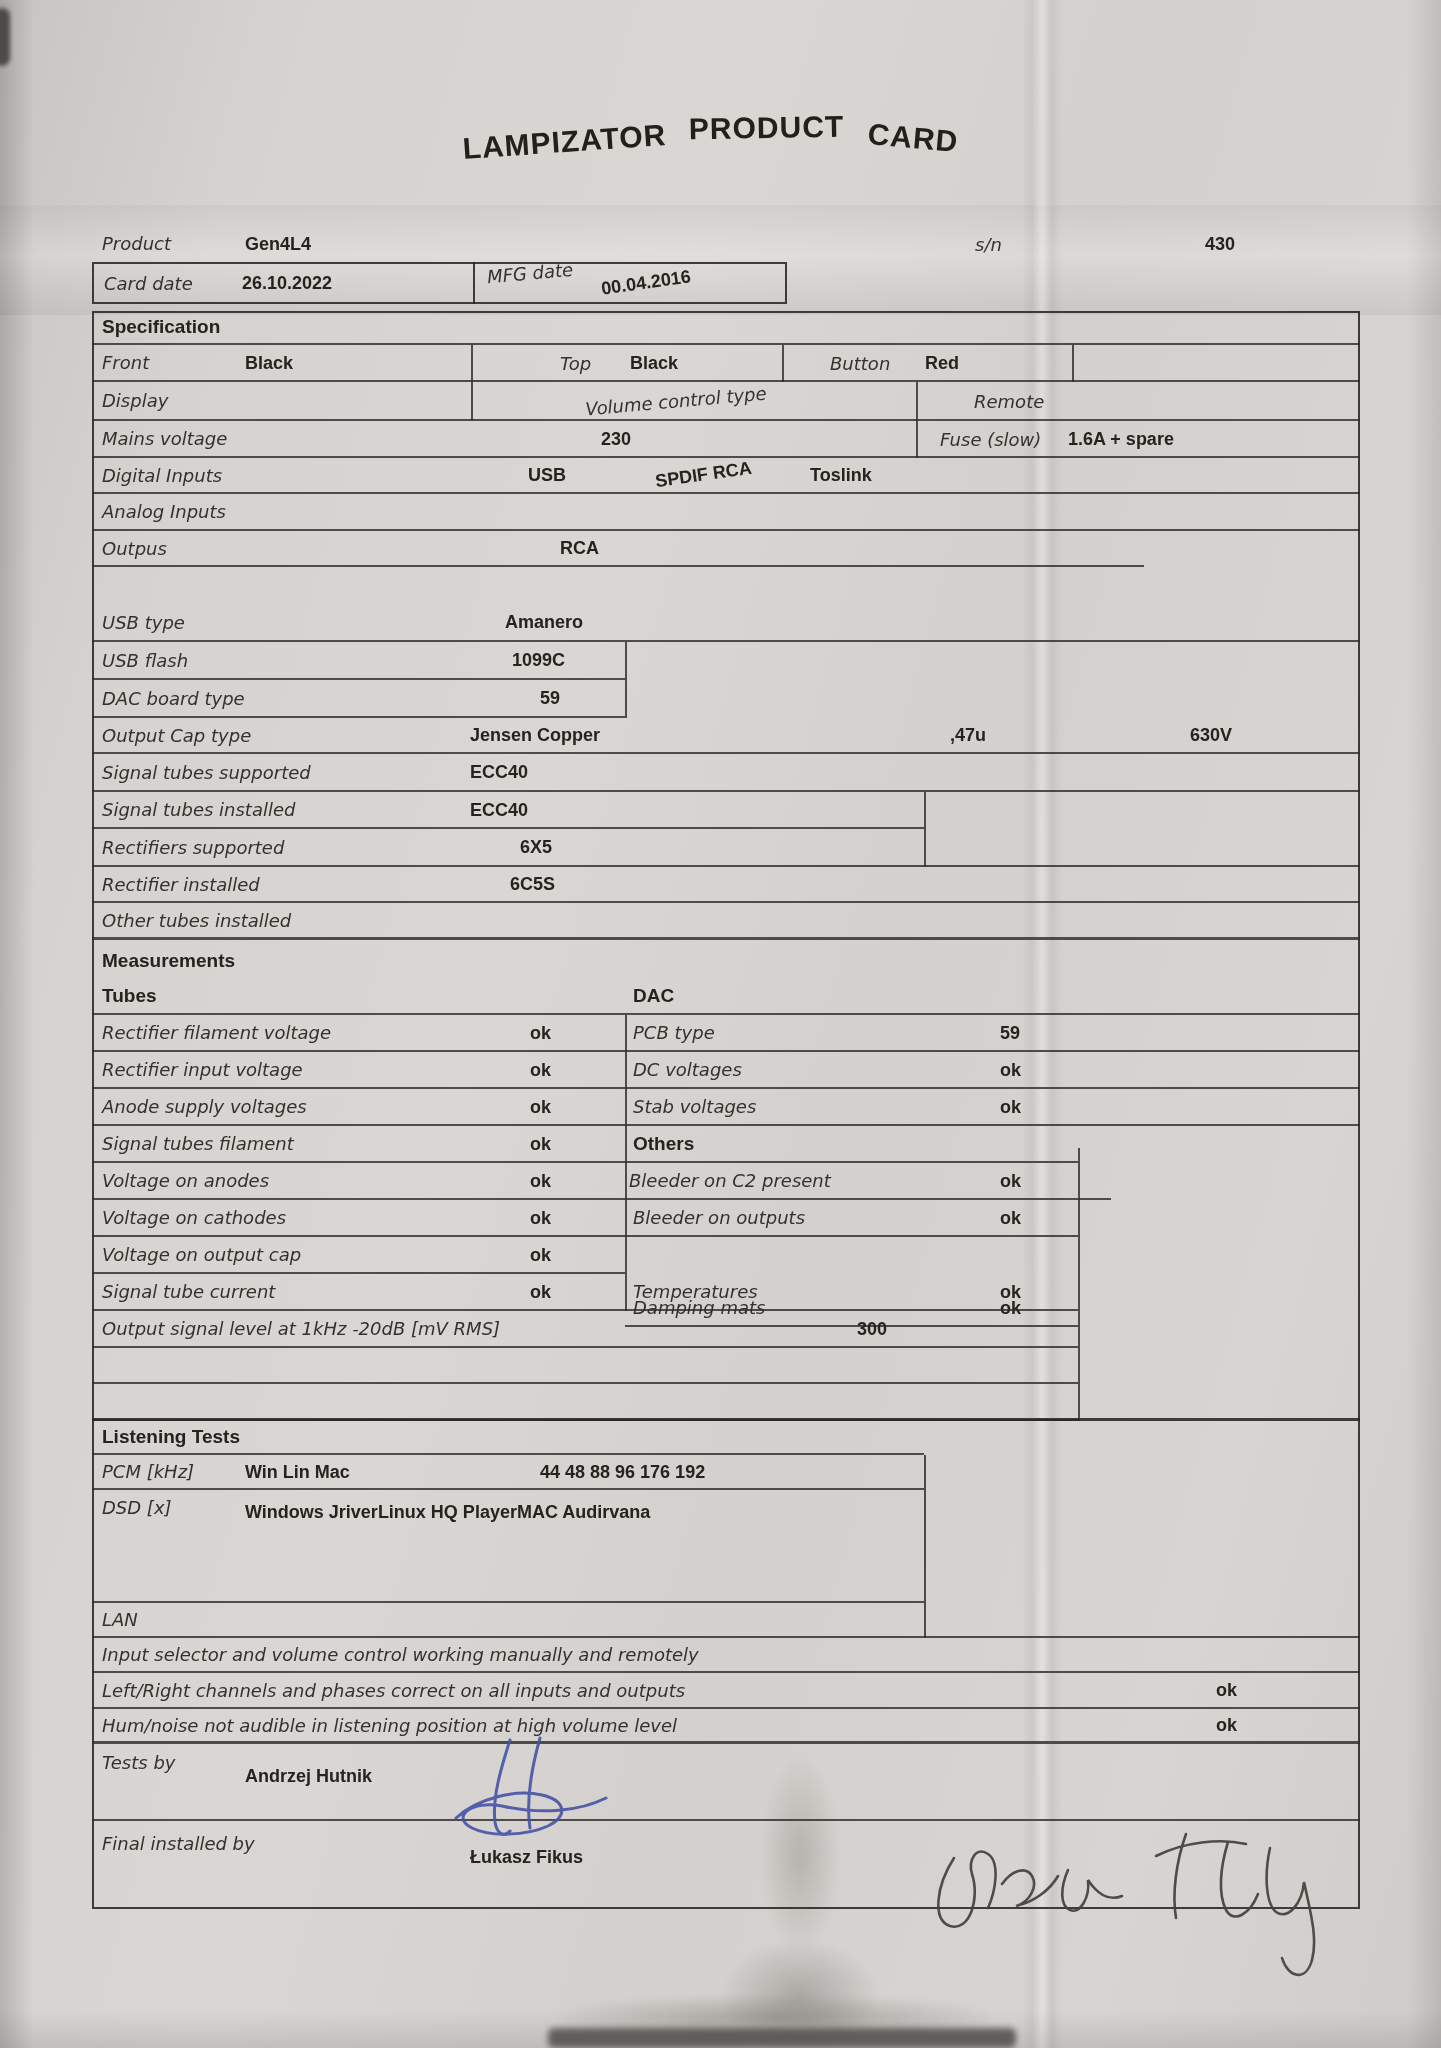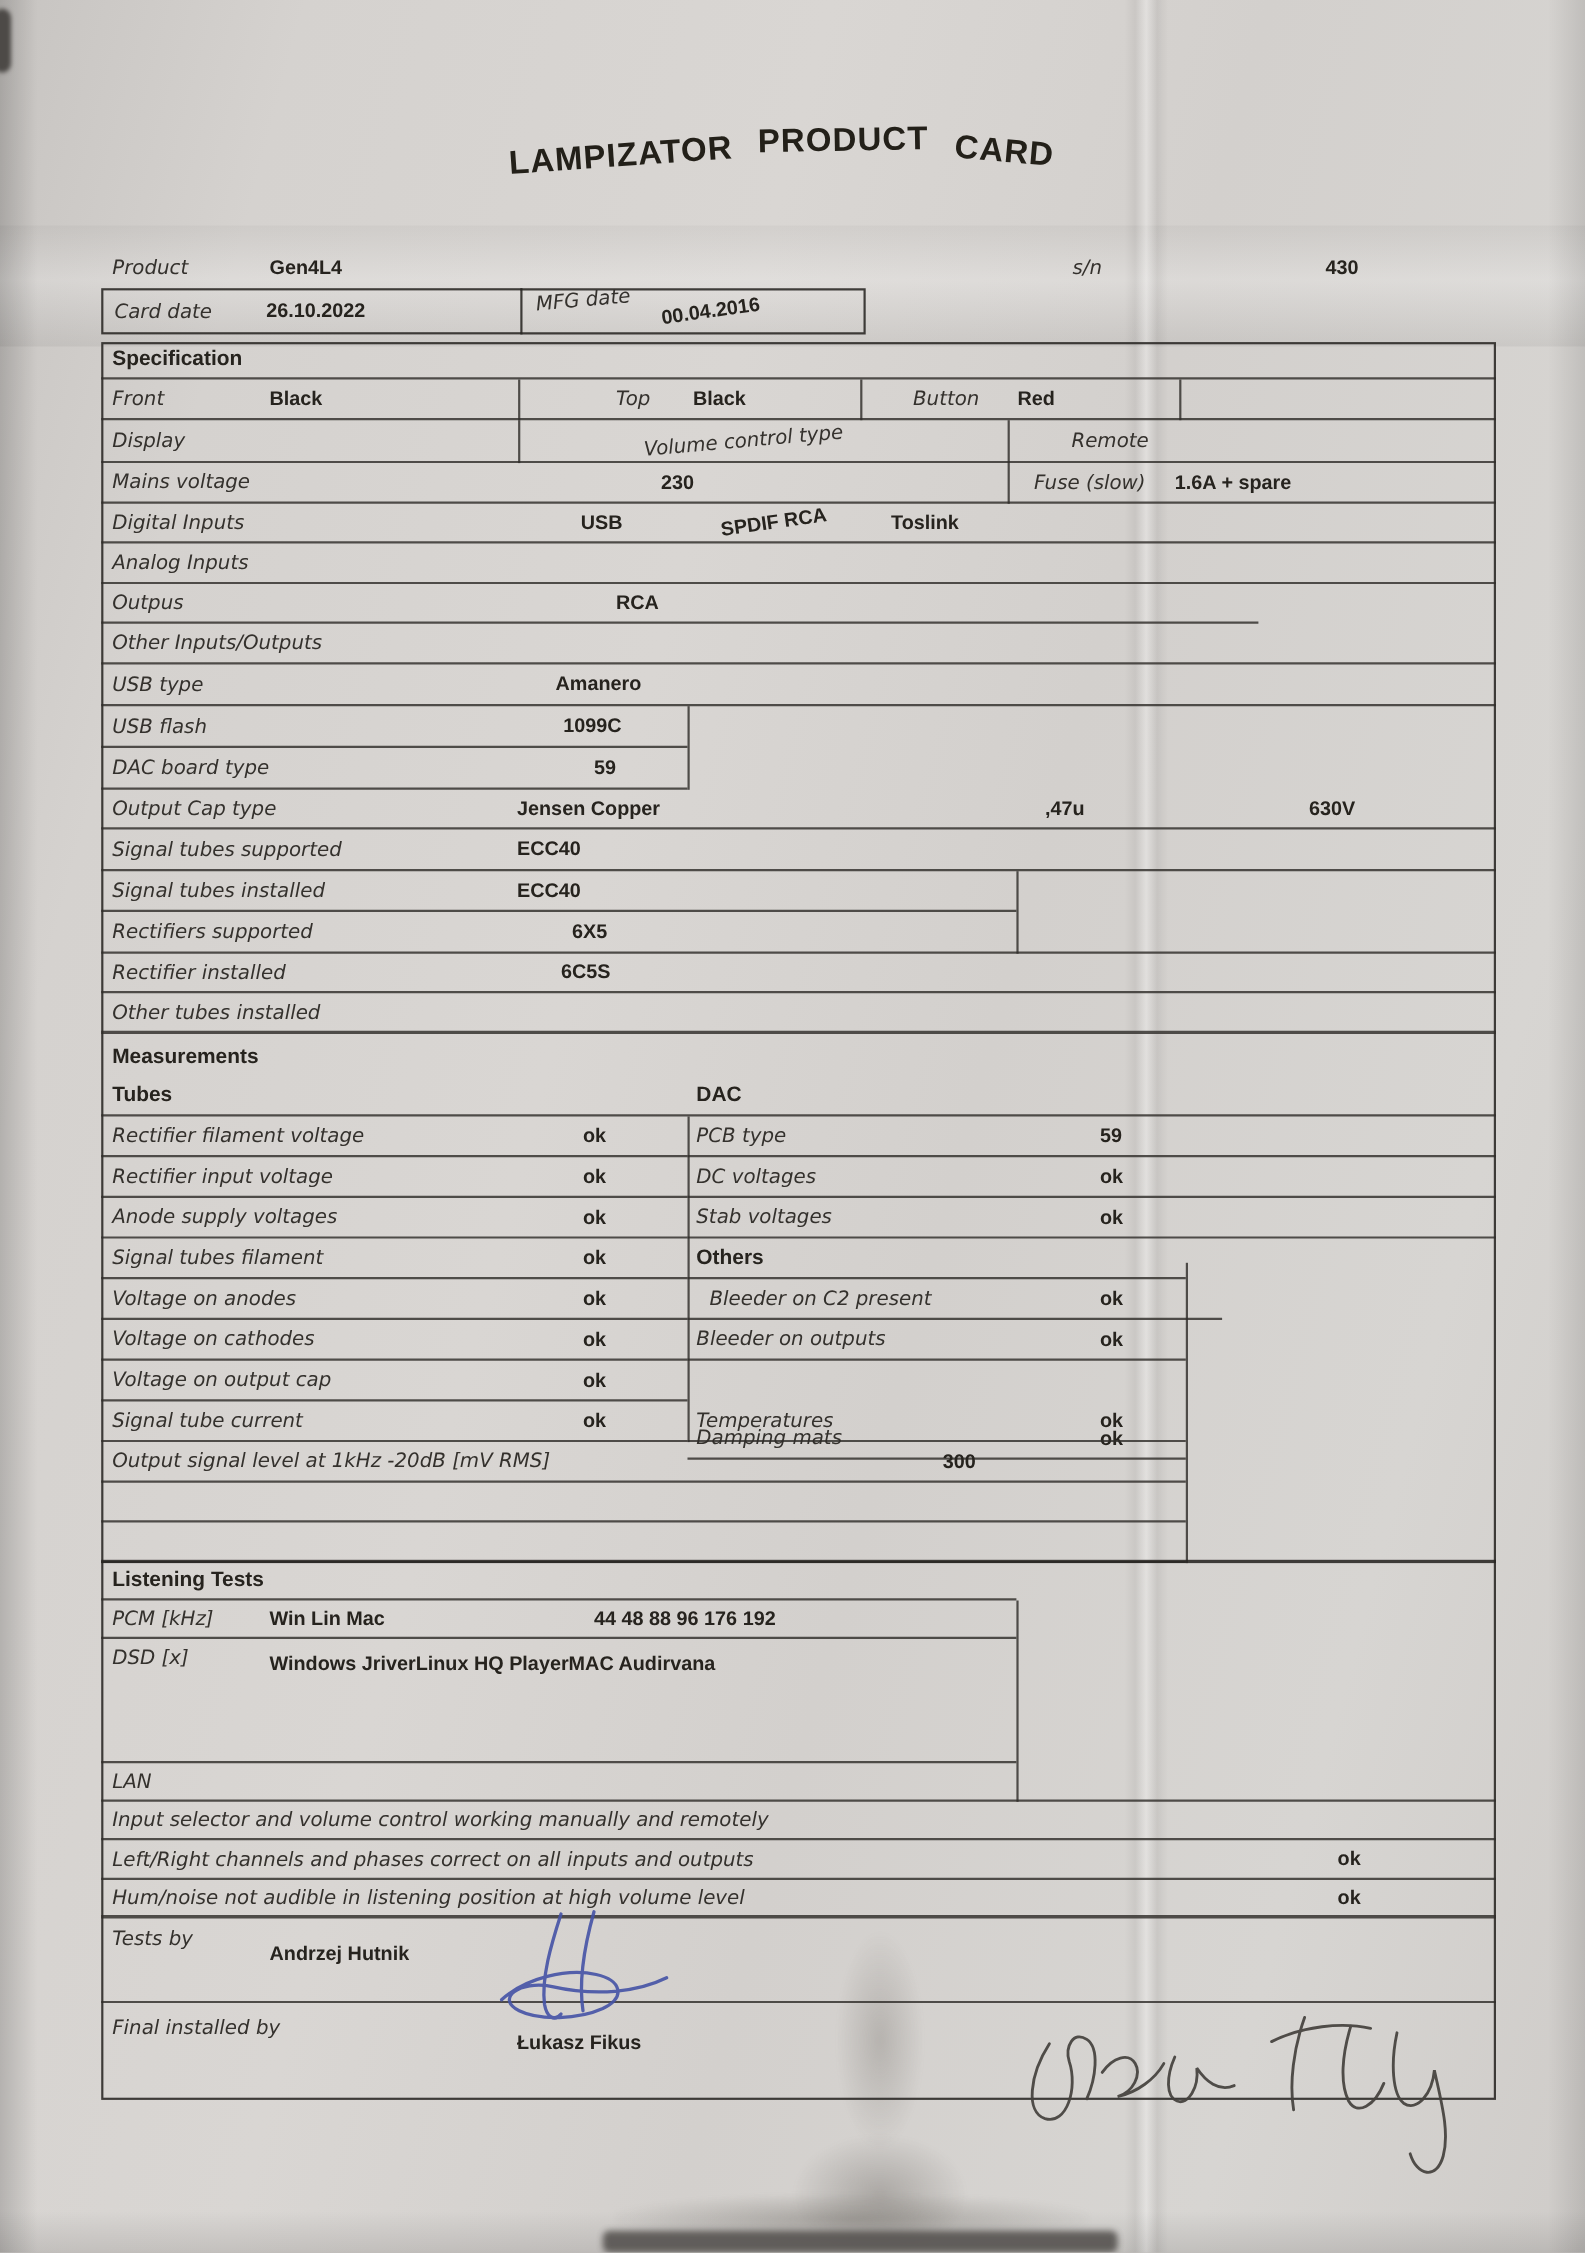--- a/index.html
+++ b/index.html
@@ -132,23 +132,20 @@
 
   <div class="row" style="left:92px;top:494px;width:1268px;height:37px">
     <span class="lbl">Analog Inputs</span>
   </div>
 
   <div class="row" style="left:92px;top:531px;width:1052px;height:36px">
     <span class="lbl">Outpus</span>
     <span class="val at" style="left:468px">RCA</span>
   </div>
 
-  <div class="row" style="left:92px;top:567px;width:1268px;height:37px">
-    <span class="lbl">Other Inputs/Outputs</span>
-  </div>
 
   <div class="row" style="left:92px;top:604px;width:1268px;height:38px">
     <span class="lbl">USB type</span>
     <span class="val at" style="left:413px">Amanero</span>
   </div>
 
   <div class="row" style="left:92px;top:642px;width:533px;height:38px">
     <span class="lbl">USB flash</span>
     <span class="val at" style="left:420px">1099C</span>
   </div>
@@ -243,21 +240,21 @@
     <span class="lbl">DC voltages</span>
     <span class="val at" style="left:375px">ok</span>
   </div>
   <div class="row" style="left:625px;top:1089px;width:735px;height:37px;padding-left:8px">
     <span class="lbl">Stab voltages</span>
     <span class="val at" style="left:375px">ok</span>
   </div>
   <div class="row" style="left:625px;top:1126px;width:453px;height:37px;padding-left:8px">
     <span class="sec">Others</span>
   </div>
-  <div class="row" style="left:625px;top:1163px;width:486px;height:37px;padding-left:20px">
+  <div class="row" style="left:625px;top:1163px;width:486px;height:37px;padding-left:4px">
     <span class="lbl">Bleeder on C2 present</span>
     <span class="val at" style="left:375px">ok</span>
   </div>
   <div class="row" style="left:625px;top:1200px;width:453px;height:37px;padding-left:8px">
     <span class="lbl">Bleeder on outputs</span>
     <span class="val at" style="left:375px">ok</span>
   </div>
   <div class="row" style="left:625px;top:1290px;width:453px;height:37px;padding-left:8px">
     <span class="lbl">Damping mats</span>
     <span class="val at" style="left:375px">ok</span>

